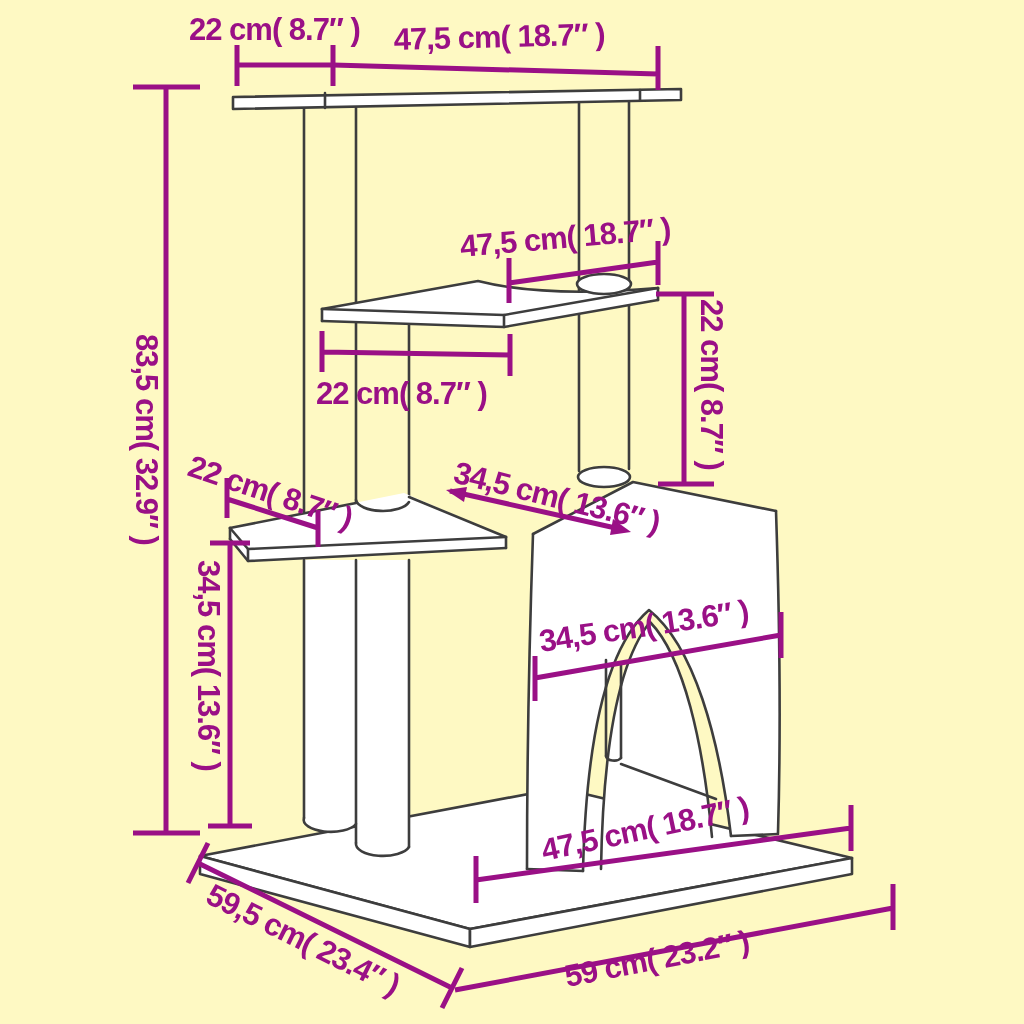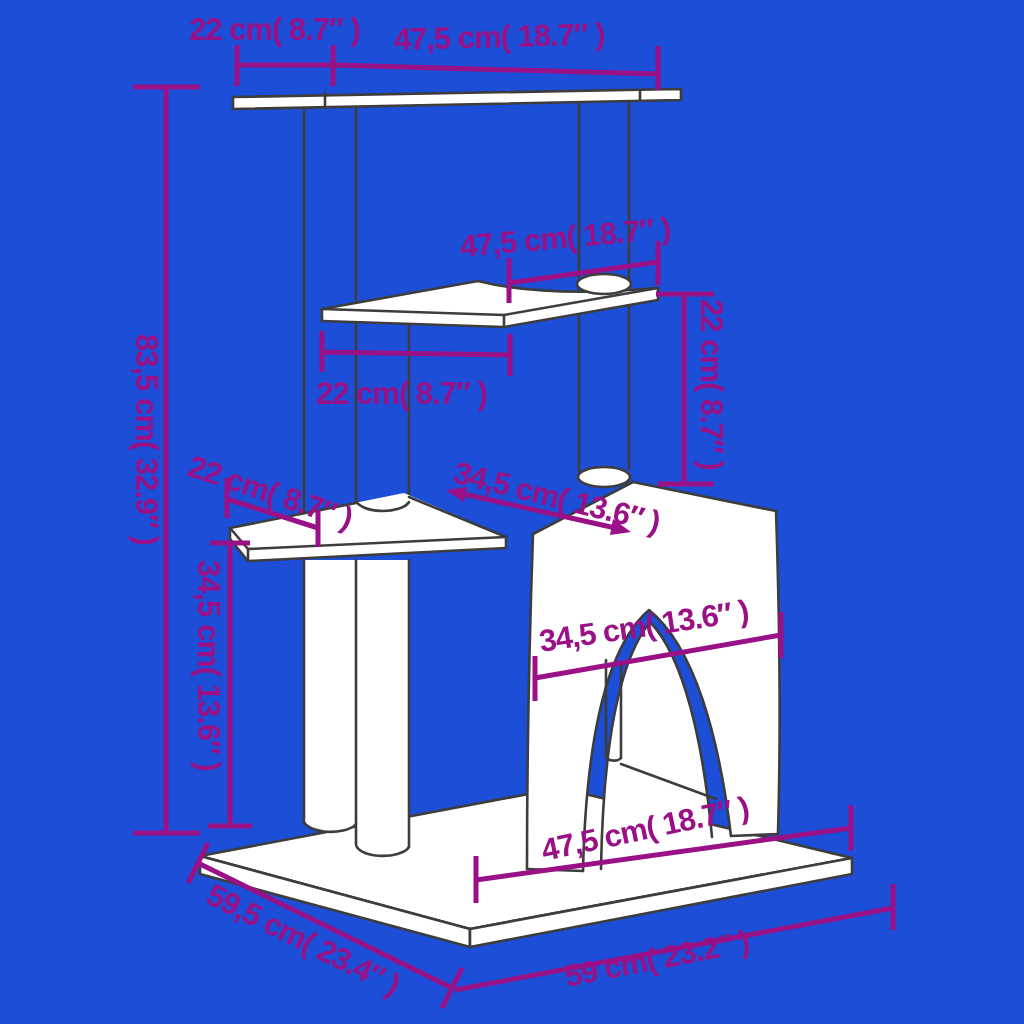--- a/index.html
+++ b/index.html
@@ -1,16 +1,16 @@
 <!DOCTYPE html>
 <html><head>
 <meta charset="utf-8">
 <style>
   html,body{margin:0;padding:0;background:#ffffff;}
-  .canvas{position:relative;width:1024px;height:1024px;background:#1d4ed8;overflow:hidden;
+  .canvas{position:relative;width:1024px;height:1024px;background:#fef9c3;overflow:hidden;
           font-family:"Liberation Sans",sans-serif;}
   svg{display:block;}
   .outline{fill:none;stroke:#3d3d3d;stroke-width:2.6;stroke-linecap:round;stroke-linejoin:round;}
   .panel{fill:#ffffff;stroke:#3d3d3d;stroke-width:2.6;stroke-linejoin:round;}
   .whitefill{fill:#ffffff;stroke:none;}
   .dimline{fill:none;stroke:#9a1086;stroke-width:5;stroke-linecap:butt;}
   .dimarrow{fill:#9a1086;stroke:none;}
   .dimlabel{fill:#9a1086;font-weight:700;font-size:31px;letter-spacing:-1px;
             font-family:"Liberation Sans",sans-serif;}
 </style>

